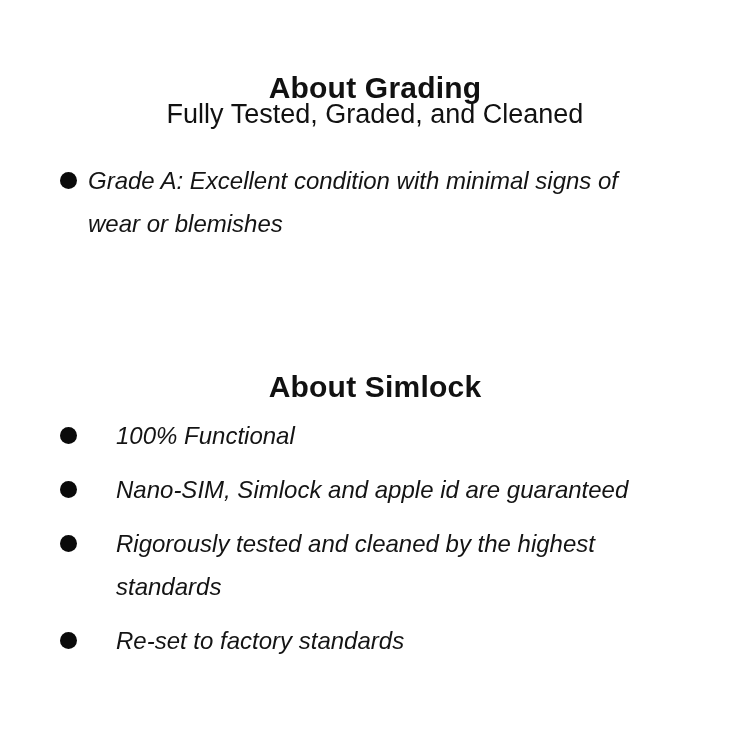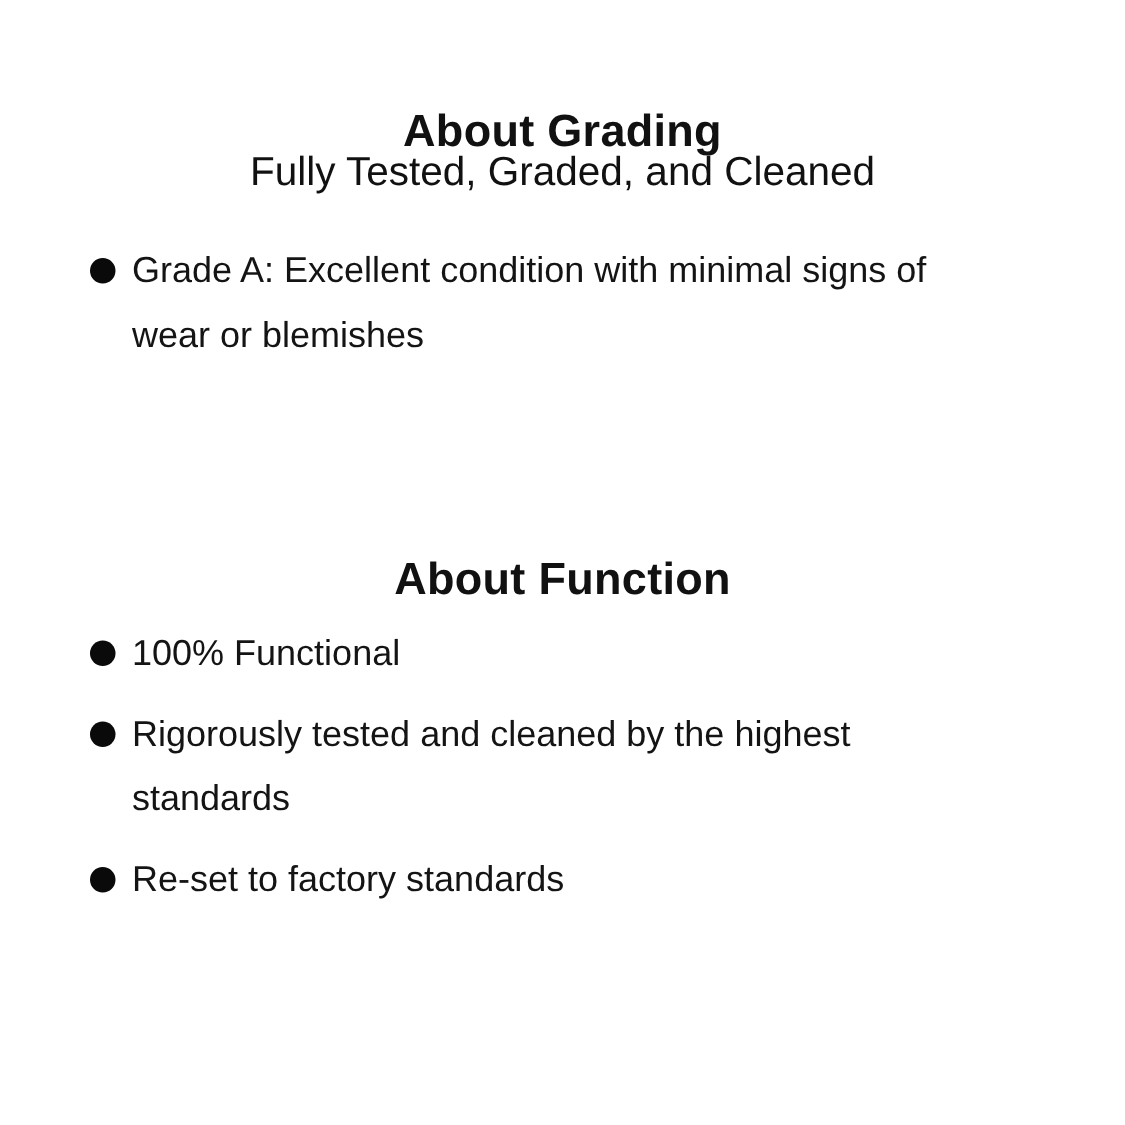--- a/index.html
+++ b/index.html
@@ -33,28 +33,29 @@
     left: 0;
     width: 750px;
     text-align: center;
     font-size: 27px;
     font-weight: 400;
     line-height: 36px;
   }
   .bullet-list {
     position: absolute;
     left: 60px;
+    font-style: italic;
   }
   .list-grading { top: 159px; }
   .list-function { top: 414px; }
   .bullet-item {
     display: flex;
     align-items: flex-start;
   }
-  .list-function .bullet-item { margin-bottom: 11px; }
+  .list-function .bullet-item { margin-bottom: 11px; gap: 28px; }
   .bullet-marker {
     flex: 0 0 28px;
     margin-top: 13px;
   }
   .bullet-dot {
     display: block;
     width: 17px;
     height: 17px;
     border-radius: 50%;
     background: #0a0a0a;
@@ -75,28 +76,34 @@
 
 <div class="bullet-list list-grading">
   <div class="bullet-item">
     <span class="bullet-marker">
         <span class="bullet-dot"></span>
       </span>
     <div class="bullet-text">Grade A: Excellent condition with minimal signs of wear or blemishes</div>
   </div>
 </div>
 
-<h1 class="section-title title-function">About Function</h1>
+<h1 class="section-title title-function">About Simlock</h1>
 
 <div class="bullet-list list-function">
   <div class="bullet-item">
     <span class="bullet-marker">
         <span class="bullet-dot"></span>
       </span>
     <div class="bullet-text">100% Functional</div>
+  </div>
+  <div class="bullet-item">
+    <span class="bullet-marker">
+        <span class="bullet-dot"></span>
+      </span>
+    <div class="bullet-text">Nano-SIM, Simlock and apple id are guaranteed</div>
   </div>
   <div class="bullet-item">
     <span class="bullet-marker">
         <span class="bullet-dot"></span>
       </span>
     <div class="bullet-text">Rigorously tested and cleaned by the highest standards</div>
   </div>
   <div class="bullet-item">
     <span class="bullet-marker">
         <span class="bullet-dot"></span>

